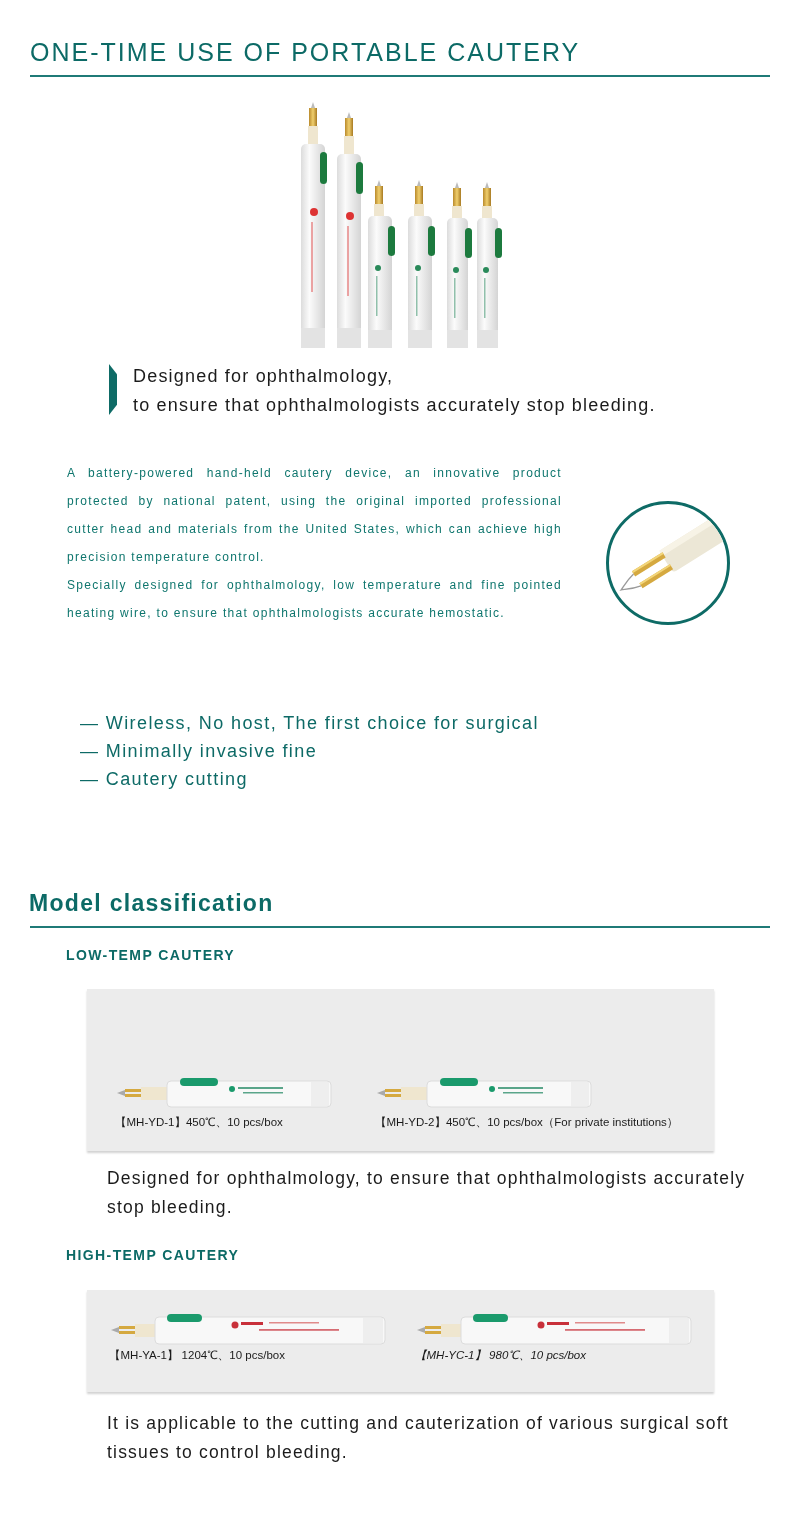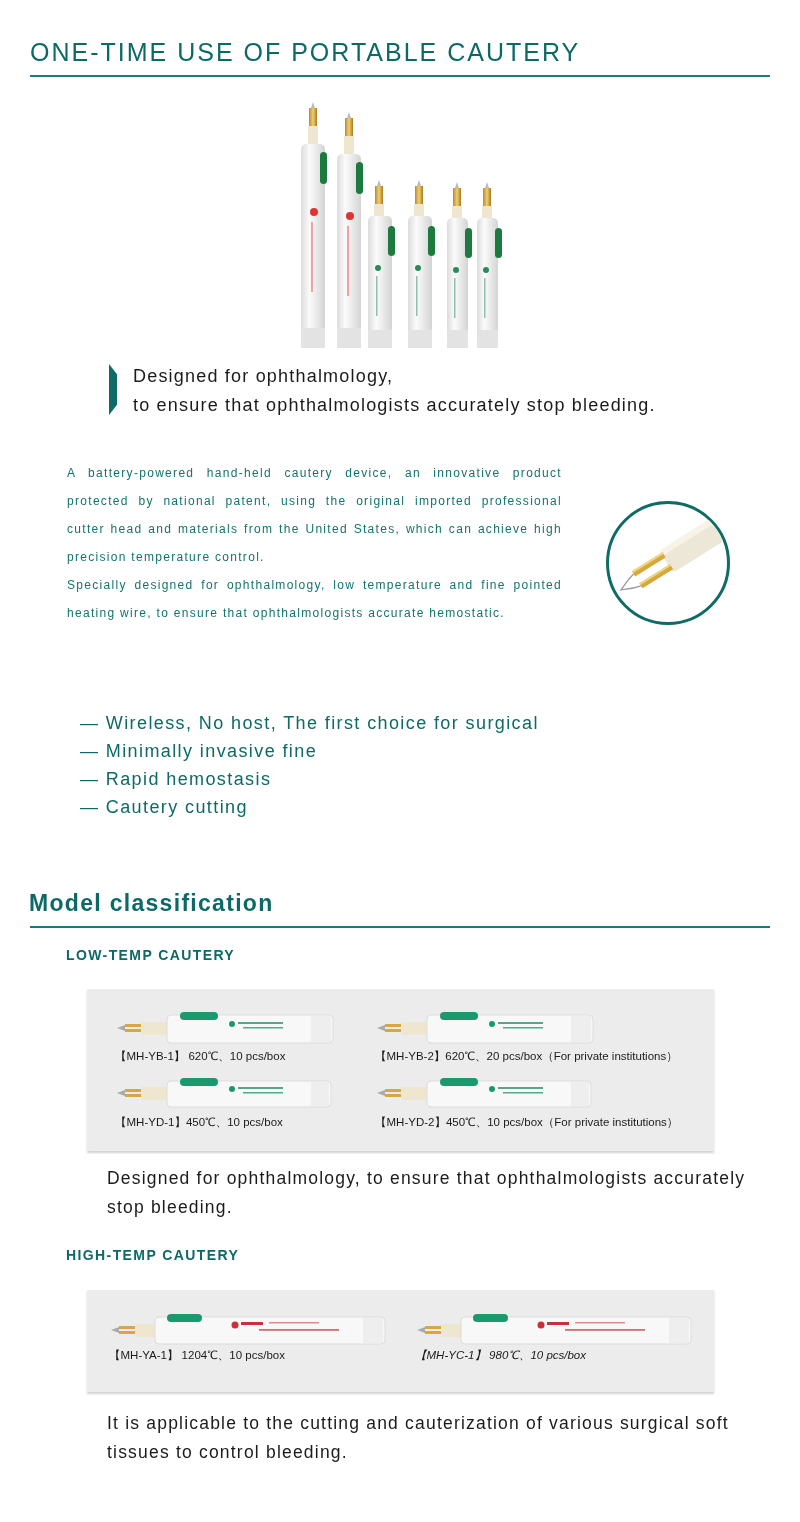--- a/index.html
+++ b/index.html
@@ -144,62 +144,31 @@
       <rect x="24" y="61" width="36" height="6" fill="#d5a940"></rect>
       <rect x="24" y="61" width="36" height="2" fill="#f3d67b"></rect>
       <path d="M24 50 C 14 52, 8 56, 5 57 C 8 58, 14 62, 24 64" fill="none" stroke="#9a9a9a" stroke-width="1.3"></path>
     </g>
   </svg>
 </div>
 
 <ul class="abs features">
   <li>Wireless, No host, The first choice for surgical</li>
   <li>Minimally invasive fine</li>
-  <li>Rapid hemostasis</li>
   <li>Cautery cutting</li>
 </ul>
 
 <h2 class="abs h2">Model classification</h2>
 <div class="abs rule" style="top:926px; height:1.5px;"></div>
 
 <h3 class="abs h3" style="top:947px;">LOW-TEMP CAUTERY</h3>
 
 <div class="abs panel" style="top:989px; height:162px;">
 
-  <div class="abs" style="left:28px; top:22px;">
-    <svg class="pen-h" width="220" height="34" viewBox="0 0 220 34">
-      <path d="M2 17 l8 -3 v6 z" fill="#aaa"></path>
-      <rect x="10" y="13" width="18" height="3" fill="#d5a940"></rect>
-        <rect x="10" y="18" width="18" height="3" fill="#d5a940"></rect>
-      <rect x="26" y="11" width="28" height="13" fill="#efe6cf"></rect>
-      <rect x="52" y="4" width="166" height="28" rx="4" fill="#f8f8f8" stroke="#dcdcdc"></rect>
-      <rect x="65" y="1" width="38" height="8" rx="4" fill="#1a9a6c"></rect>
-      <circle cx="117" cy="13" r="3" fill="#1a9a6c"></circle>
-        <rect x="123" y="11" width="45" height="2" fill="#5aa58a"></rect>
-      <rect x="128" y="16" width="40" height="1.5" fill="#5aa58a"></rect>
-      <rect x="196" y="5" width="20" height="26" fill="#eeeeee"></rect>
-    </svg>
-    <div class="model-label" style="margin-top:4px;">【MH-YB-1】 620℃、10 pcs/box</div>
-  </div>
-
-  <div class="abs" style="left:288px; top:22px;">
-    <svg width="220" height="34" viewBox="0 0 220 34">
-      <path d="M2 17 l8 -3 v6 z" fill="#aaa"></path>
-      <rect x="10" y="13" width="18" height="3" fill="#d5a940"></rect>
-        <rect x="10" y="18" width="18" height="3" fill="#d5a940"></rect>
-      <rect x="26" y="11" width="28" height="13" fill="#efe6cf"></rect>
-      <rect x="52" y="4" width="166" height="28" rx="4" fill="#f8f8f8" stroke="#dcdcdc"></rect>
-      <rect x="65" y="1" width="38" height="8" rx="4" fill="#1a9a6c"></rect>
-      <circle cx="117" cy="13" r="3" fill="#1a9a6c"></circle>
-        <rect x="123" y="11" width="45" height="2" fill="#5aa58a"></rect>
-      <rect x="128" y="16" width="40" height="1.5" fill="#5aa58a"></rect>
-      <rect x="196" y="5" width="20" height="26" fill="#eeeeee"></rect>
-    </svg>
-    <div class="model-label" style="margin-top:4px;">【MH-YB-2】620℃、20 pcs/box（For private institutions）</div>
-  </div>
+
 
   <div class="abs" style="left:28px; top:88px;">
     <svg width="220" height="32" viewBox="0 0 220 32">
       <path d="M2 16 l8 -3 v6 z" fill="#aaa"></path>
       <rect x="10" y="12" width="18" height="3" fill="#d5a940"></rect>
         <rect x="10" y="17" width="18" height="3" fill="#d5a940"></rect>
       <rect x="26" y="10" width="28" height="13" fill="#efe6cf"></rect>
       <rect x="52" y="4" width="164" height="26" rx="4" fill="#f8f8f8" stroke="#dcdcdc"></rect>
       <rect x="65" y="1" width="38" height="8" rx="4" fill="#1a9a6c"></rect>
       <circle cx="117" cy="12" r="3" fill="#1a9a6c"></circle>

